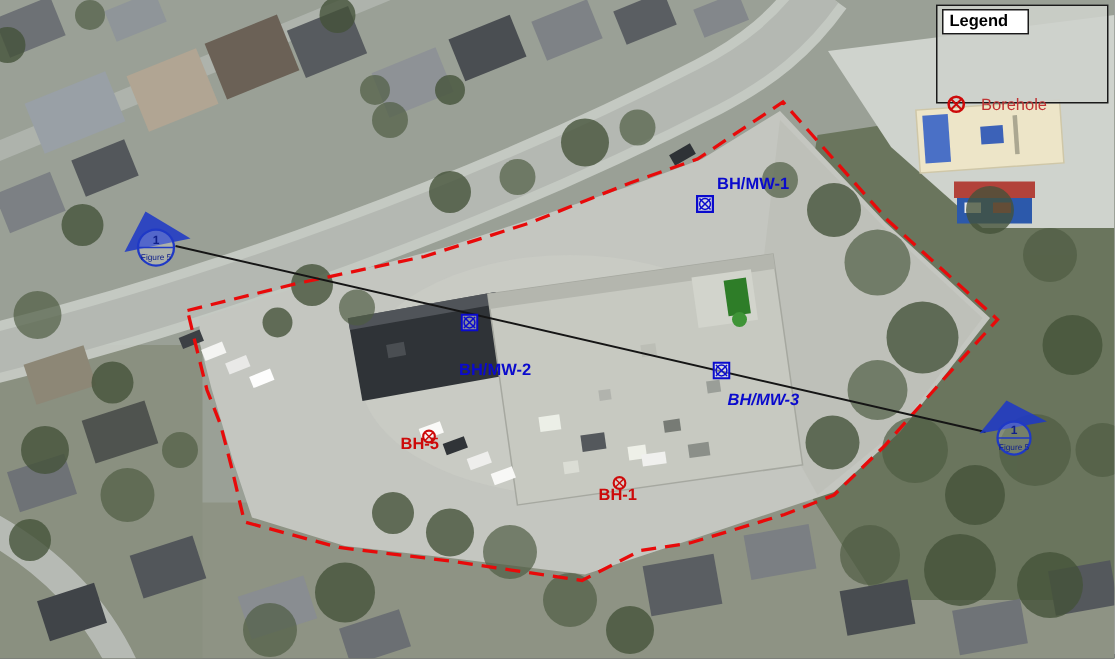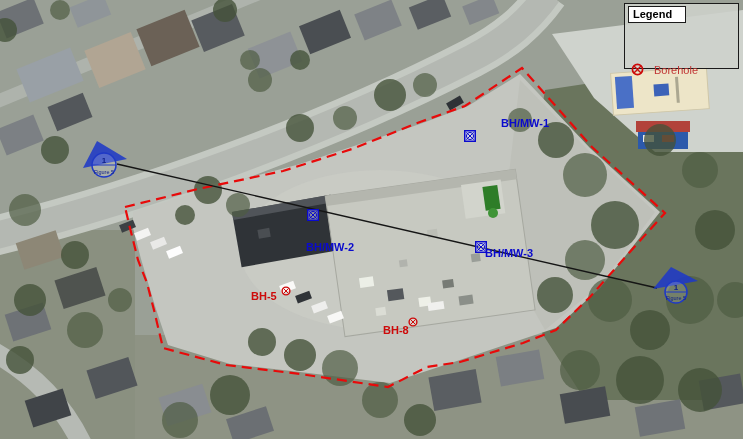--- a/index.html
+++ b/index.html
@@ -4,21 +4,21 @@
 <style>
   html,body{margin:0;padding:0;background:#fff;}
   .canvas{
     position:relative;width:743px;height:439px;overflow:hidden;
     font-family:"Liberation Sans",sans-serif;background:#9aa096;
     box-shadow:inset 0 0 0 1px #000, inset 0 -3px 0 0 #000;
   }
   .canvas svg.scene{position:absolute;left:0;top:0;}
   .map-label{position:absolute;font:bold 11px "Liberation Sans",sans-serif;white-space:nowrap;letter-spacing:0;}
   .lbl-blue{color:#0a0acd;}
-  .lbl-red{color:#cd0a0a;}
+  .lbl-red{color:#cd0a0a;margin-left:16px;}
   .legend{
     position:absolute;left:624px;top:3px;width:115px;height:66px;
     background:rgba(206,210,204,0.88);border:1px solid #1a1a1a;box-sizing:border-box;
   }
   .legend-title{
     position:absolute;left:3px;top:2px;background:#ffffff;border:1px solid #1a1a1a;
     font:bold 11px "Liberation Sans",sans-serif;color:#000;padding:1px 13px 2px 4px;
   }
   .legend-items{position:absolute;left:6px;top:27px;right:11px;display:flex;flex-direction:row;gap:5px;margin-top:32px;}
   .legend-item{display:flex;align-items:center;gap:10px;font:11px "Liberation Sans",sans-serif;}
@@ -221,25 +221,25 @@
       <text x="676" y="300" font-size="5.5" fill="#10208a">Figure 5</text>
     </g>
 
     <use href="#sym-mw" x="464" y="130" width="12" height="12"></use>
     <use href="#sym-mw" x="307" y="209" width="12" height="12"></use>
     <use href="#sym-mw" x="475" y="241" width="12" height="12"></use>
     <use href="#sym-bh" x="281" y="286" width="10" height="10"></use>
     <use href="#sym-bh" x="408" y="317" width="10" height="10"></use>
   </svg>
 
-  <div class="map-label lbl-blue" style="left:501px;top:117px;">BH/MW-1</div>
+  <div class="map-label lbl-blue" style="left:478px;top:117px;">BH/MW-1</div>
   <div class="map-label lbl-blue" style="left:306px;top:193px;margin-top:48px;">BH/MW-2</div>
-  <div class="map-label lbl-blue" style="left:485px;top:247px;">BH/MW-3</div>
+  <div class="map-label lbl-blue" style="left:485px;top:261px;font-style:italic;">BH/MW-3</div>
   <div class="map-label lbl-red" style="left:251px;top:290px;">BH-5</div>
-  <div class="map-label lbl-red" style="left:383px;top:324px;">BH-8</div>
+  <div class="map-label lbl-red" style="left:383px;top:324px;">BH-1</div>
 
   <div class="legend">
     <div class="legend-title">Legend</div>
     <div class="legend-items">
       <div class="legend-item">
         <svg width="13" height="13" viewBox="0 0 10 10">
           <circle cx="5" cy="5" r="3.9" fill="none" stroke="#cd0a0a" stroke-width="1.3"></circle>
           <line x1="2.3" y1="2.3" x2="7.7" y2="7.7" stroke="#cd0a0a" stroke-width="1"></line>
           <line x1="7.7" y1="2.3" x2="2.3" y2="7.7" stroke="#cd0a0a" stroke-width="1"></line>
         </svg>

